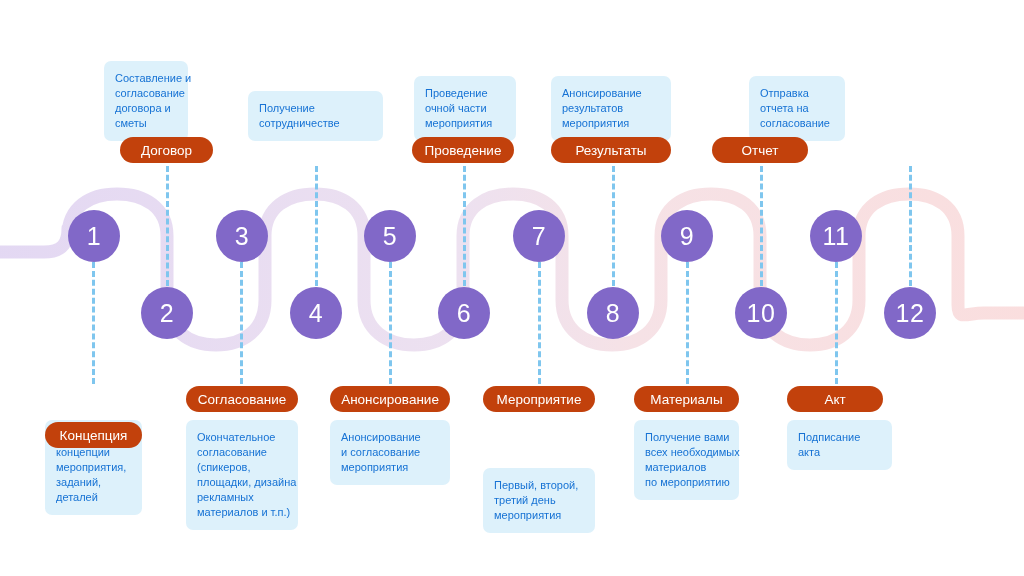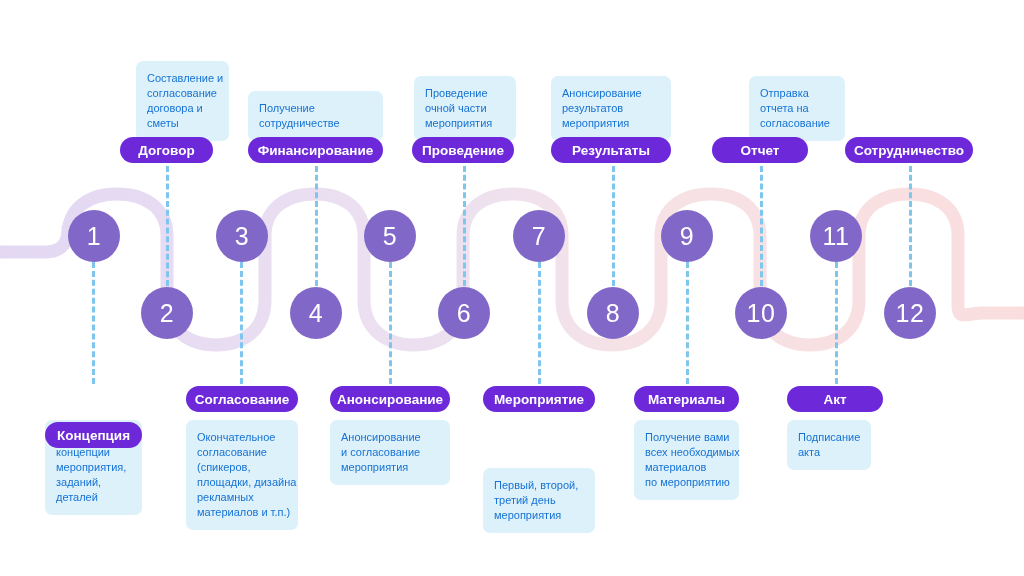--- a/index.html
+++ b/index.html
@@ -23,24 +23,24 @@
     position:absolute;width:52px;height:52px;border-radius:50%;
     background:#8168C8;color:#ffffff;
     display:flex;align-items:center;justify-content:center;
     font-size:25px;font-weight:400;letter-spacing:.5px;
     box-sizing:border-box;z-index:6;
   }
 
   
   .pill{
     position:absolute;height:26px;border-radius:13px;
-    background:#6d28d9;color:#ffffff;
+    background:#c2410c;color:#ffffff;
     display:flex;align-items:center;justify-content:center;
     font-size:13.5px;white-space:nowrap;padding:0 14px;
-    box-sizing:border-box;z-index:7;font-weight:bold;
+    box-sizing:border-box;z-index:7;
   }
 
   
   .desc{
     position:absolute;border-radius:7px;background:#DDF1FB;
     color:#1672D4;font-size:11px;line-height:15px;
     padding:10px 11px;box-sizing:border-box;z-index:5;
   }
   .desc span{display:block;white-space:nowrap;}
 </style>
@@ -114,21 +114,21 @@
   <div class="node" style="left:290px;top:287px;">4</div>
   <div class="node" style="left:364px;top:210px;">5</div>
   <div class="node" style="left:438px;top:287px;">6</div>
   <div class="node" style="left:513px;top:210px;">7</div>
   <div class="node" style="left:587px;top:287px;">8</div>
   <div class="node" style="left:661px;top:210px;">9</div>
   <div class="node" style="left:735px;top:287px;">10</div>
   <div class="node" style="left:810px;top:210px;">11</div>
   <div class="node" style="left:884px;top:287px;">12</div>
 
-  <div class="desc" style="left:136px;top:61px;width:93px;">
+  <div class="desc" style="left:104px;top:61px;width:84px;">
     <span>Составление и</span>
     <span>согласование</span>
     <span>договора и</span>
     <span>сметы</span>
   </div>
   <div class="desc" style="left:248px;top:91px;width:135px;">
     <span>Получение</span>
     <span>сотрудничестве</span>
   </div>
   <div class="desc" style="left:414px;top:76px;width:102px;">
@@ -141,25 +141,23 @@
     <span>результатов</span>
     <span>мероприятия</span>
   </div>
   <div class="desc" style="left:749px;top:76px;width:96px;">
     <span>Отправка</span>
     <span>отчета на</span>
     <span>согласование</span>
   </div>
 
   <div class="pill" style="left:120px;top:137px;width:93px;">Договор</div>
-  <div class="pill" style="left:248px;top:137px;width:135px;">Финансирование</div>
   <div class="pill" style="left:412px;top:137px;width:102px;">Проведение</div>
   <div class="pill" style="left:551px;top:137px;width:120px;">Результаты</div>
   <div class="pill" style="left:712px;top:137px;width:96px;">Отчет</div>
-  <div class="pill" style="left:845px;top:137px;width:128px;">Сотрудничество</div>
 
   <div class="pill" style="left:45px;top:386px;width:97px;margin-top:36px;">Концепция</div>
   <div class="pill" style="left:186px;top:386px;width:112px;">Согласование</div>
   <div class="pill" style="left:330px;top:386px;width:120px;">Анонсирование</div>
   <div class="pill" style="left:634px;top:386px;width:105px;">Материалы</div>
   <div class="pill" style="left:483px;top:386px;width:112px;">Мероприятие</div>
   <div class="pill" style="left:787px;top:386px;width:96px;">Акт</div>
 
   <div class="desc" style="left:45px;top:420px;width:97px;">
     <span>Согласование</span>
@@ -185,18 +183,18 @@
     <span>Первый, второй,</span>
     <span>третий день</span>
     <span>мероприятия</span>
   </div>
   <div class="desc" style="left:634px;top:420px;width:105px;">
     <span>Получение вами</span>
     <span>всех необходимых</span>
     <span>материалов</span>
     <span>по мероприятию</span>
   </div>
-  <div class="desc" style="left:787px;top:420px;width:84px;">
+  <div class="desc" style="left:787px;top:420px;width:105px;">
     <span>Подписание</span>
     <span>акта</span>
   </div>
 
 </div>
 
 </body></html>

